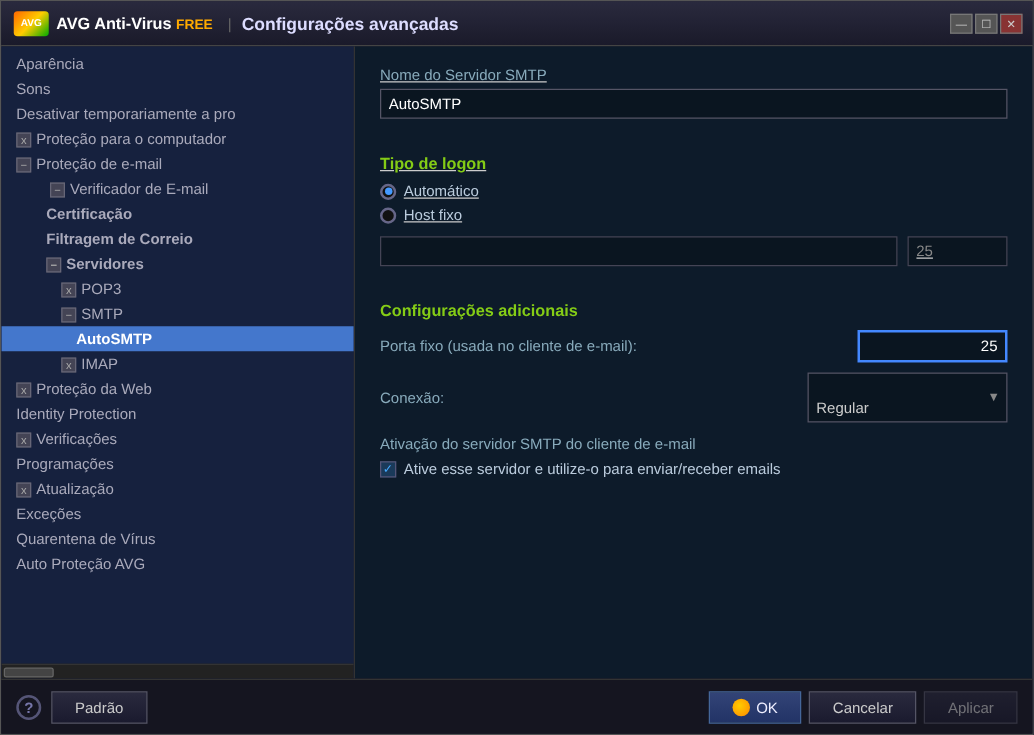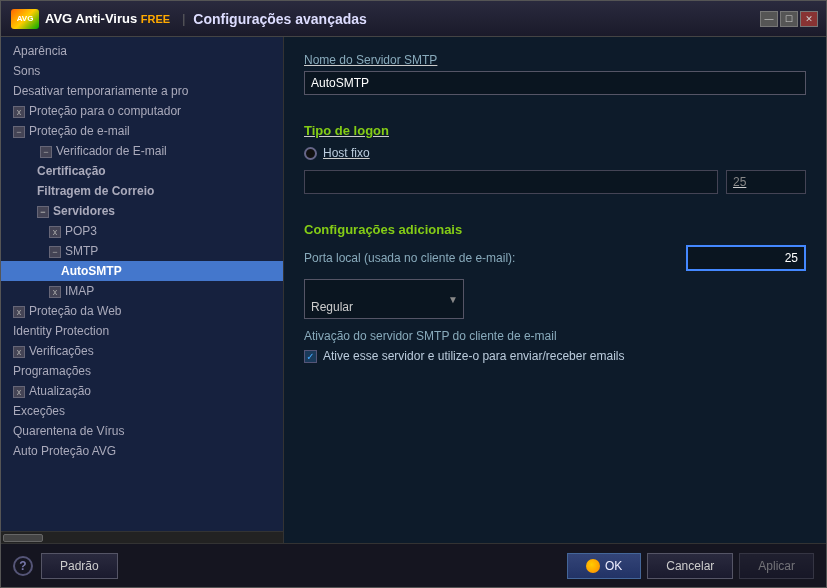--- a/index.html
+++ b/index.html
@@ -402,37 +402,42 @@
 
       <div class="field-group">
         <div class="field-label">Nome do Servidor SMTP</div>
         <input type="text" class="text-input" value="AutoSMTP" style="">
       </div>
 
       <div class="field-group">
         <div class="section-title">Tipo de logon</div>
         <div class="radio-group">
           <div class="radio-row">
+            <div class="radio-btn checked"></div>
+            <span class="radio-label">Automático</span>
+          </div>
+          <div class="radio-row">
             <div class="radio-btn"></div>
             <span class="radio-label">Host fixo</span>
           </div>
         </div>
         <div class="host-row">
           <input type="text" class="host-input" value="" style="">
           <input type="text" class="port-input" value="25" style="">
         </div>
       </div>
 
       <div class="adv-section">
         <div class="section-title">Configurações adicionais</div>
         <div class="adv-row">
-          <span class="adv-label">Porta local (usada no cliente de e-mail):</span>
+          <span class="adv-label">Porta fixo (usada no cliente de e-mail):</span>
           <input type="text" class="adv-value" value="25" style="">
         </div>
         <div class="adv-row">
+          <span class="adv-label">Conexão:</span>
           <div class="select-wrap">
             <select class="select-input">
               <option>Regular</option>
               <option>SSL/TLS</option>
               <option>STARTTLS</option>
             </select>
             <span class="select-arrow">▼</span>
           </div>
         </div>
       </div>

